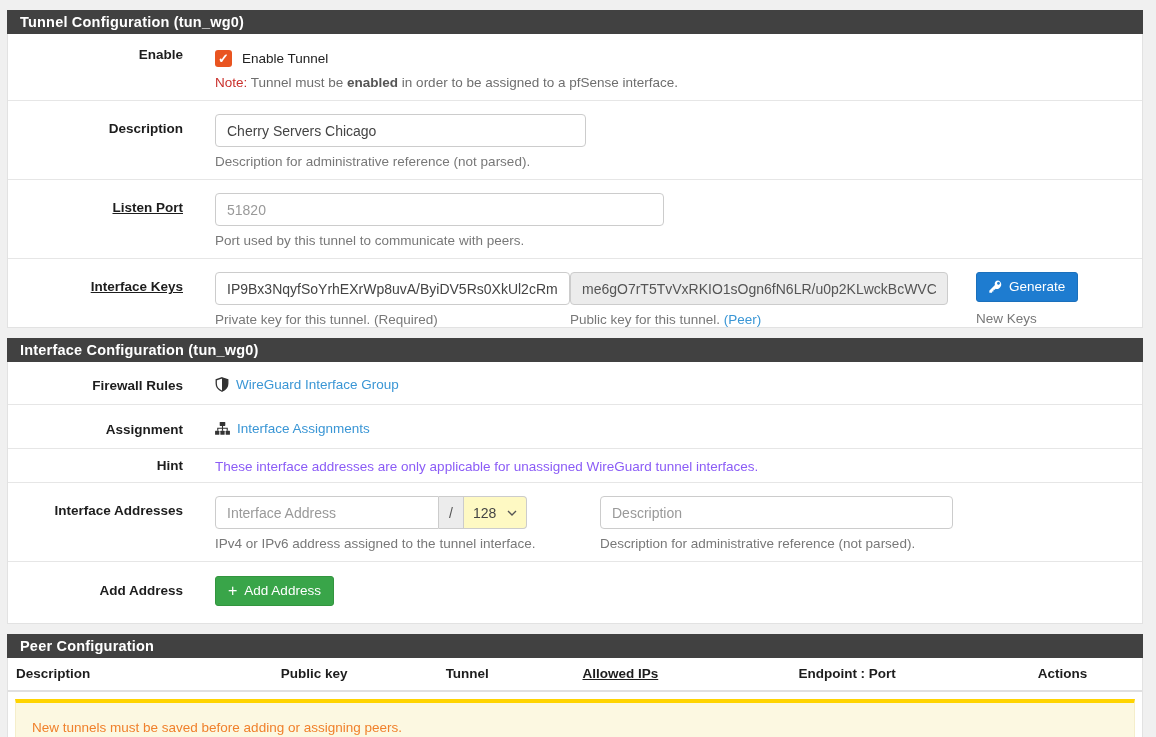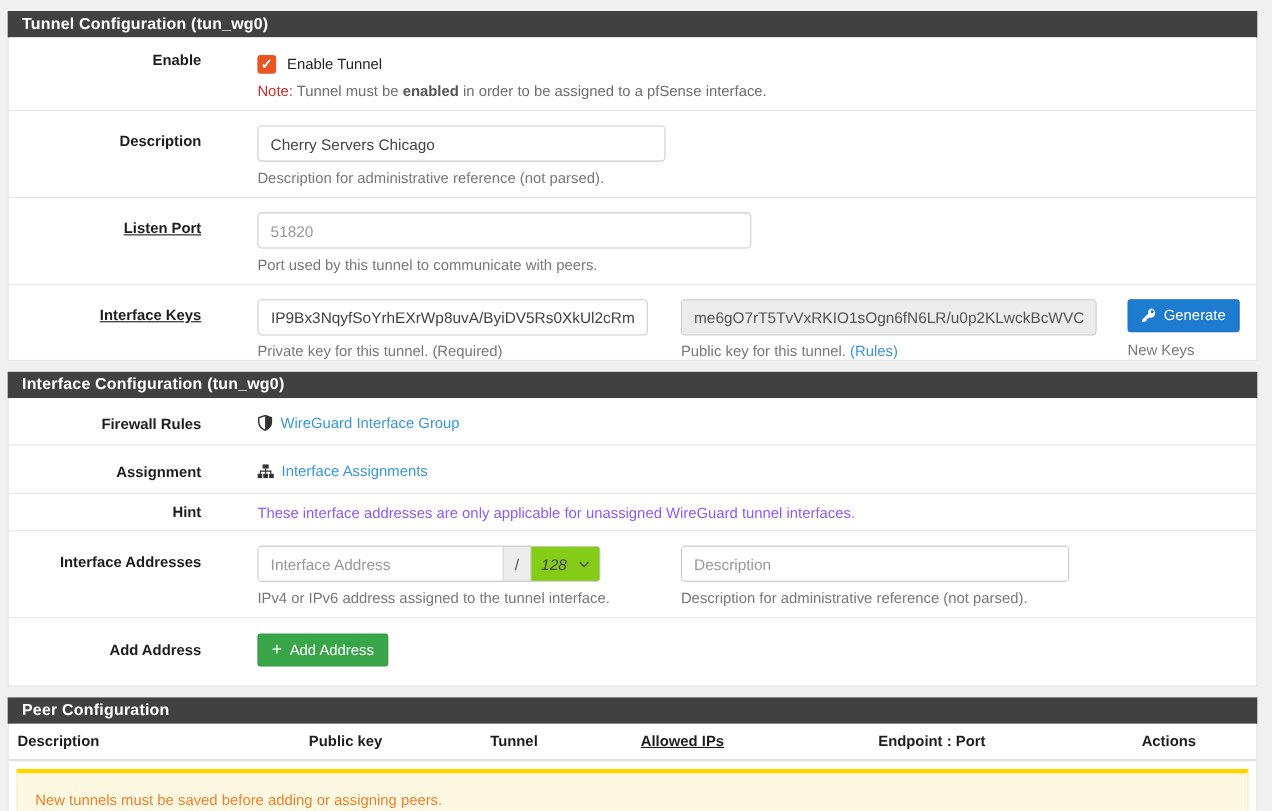--- a/index.html
+++ b/index.html
@@ -14,21 +14,21 @@
 
   
   .panel { margin-bottom: 10px; background: #fff; border: 1px solid #e2e2e2; border-top: none; }
   .panel-heading {
     background: #414141; color: #fff; font-weight: bold; font-size: 14.5px;
     padding: 4px 13px; letter-spacing: .2px; margin: 0 -1px;
   }
   .panel-body { background: #fff; }
 
   
-  .form-row { display: flex; padding: 13px 0 10px 0; border-bottom: 1px solid #e6e6e6; gap: 19px; }
+  .form-row { display: flex; padding: 13px 0 10px 0; border-bottom: 1px solid #e6e6e6; }
   .form-row:last-child { border-bottom: none; }
   .row-label {
     flex: 0 0 175px; text-align: right; font-weight: bold; font-size: 13.5px;
     color: #1d1d1d; padding-top: 7px;
   }
   .row-label.plain { padding-top: 0; }
   .row-label .u { text-decoration: underline; }
   .row-content { margin-left: 32px; flex: 1; }
 
   input.txt {
@@ -50,21 +50,21 @@
   .checkbox {
     width: 17px; height: 17px; background: #e95420; border-radius: 3px;
     display: inline-flex; align-items: center; justify-content: center;
     color: #fff; font-size: 13px; font-weight: bold; cursor: pointer;
   }
   .check-label { margin-left: 10px; color: #222; font-size: 13.5px; }
 
   
   .keys-wrap { display: flex; }
   .key-col-priv { width: 355px; }
-  .key-col-pub { width: 378px; margin-left: 30px; }
+  .key-col-pub { width: 378px; }
   .key-col-btn { margin-left: 28px; }
 
   
   .btn {
     display: inline-flex; align-items: center; gap: 7px; border: 1px solid transparent;
     border-radius: 3px; font-size: 13.5px; color: #fff; padding: 7px 12px;
     cursor: pointer; font-family: "Liberation Sans", sans-serif; line-height: 1;
   }
   .btn-primary { background: #1e7cd0; border-color: #1b70bc; }
   .btn-success { background: #39a549; border-color: #33953f; }
@@ -77,23 +77,23 @@
 
   
   .addr-wrap { display: flex; }
   .input-group { display: flex; width: 338px; }
   .input-group input.txt { border-radius: 4px 0 0 4px; width: 224px; }
   .ig-addon {
     border: 1px solid #ccc; border-left: none; background: #ececec; color: #555;
     padding: 6px 10px; font-size: 14px; display: flex; align-items: center;
   }
   .select-box {
-    border: 1px solid #ccc; border-left: none; border-radius: 0 4px 4px 0; background: #84cc16;
+    border: 1px solid #ccc; border-left: none; border-radius: 0 4px 4px 0; background: #fef9c3;
     width: 63px; display: flex; align-items: center; justify-content: space-between;
-    padding: 6px 9px; font-size: 14px; color: #444; cursor: pointer; font-style: italic;
+    padding: 6px 9px; font-size: 14px; color: #444; cursor: pointer;
   }
   .addr-desc-col { margin-left: 47px; width: 353px; }
 
   
   .peer-table-header { display: flex; padding: 8px 0 9px 0; border-bottom: 2px solid #e0e0e0; }
   .peer-th { font-weight: bold; font-size: 13.5px; color: #1d1d1d; }
   .pt-desc { flex: 0 0 19%; padding-left: 8px; text-align: left; }
   .pt-pub  { flex: 0 0 16%; text-align: center; }
   .pt-tun  { flex: 0 0 11%; text-align: center; }
   .pt-ips  { flex: 0 0 16%; text-align: center; text-decoration: underline; }
@@ -151,21 +151,21 @@
           <span class="u">Interface Keys</span>
         </div>
         <div class="row-content">
           <div class="keys-wrap">
             <div class="key-col-priv">
               <input class="txt" type="text" value="IP9Bx3NqyfSoYrhEXrWp8uvA/ByiDV5Rs0XkUl2cRmQ=" style="">
               <div class="help">Private key for this tunnel. (Required)</div>
             </div>
             <div class="key-col-pub">
               <input class="txt" type="text" readonly="" value="me6gO7rT5TvVxRKIO1sOgn6fN6LR/u0p2KLwckBcWVC" style="">
-              <div class="help" style="white-space:pre-wrap"><span>Public key for this tunnel. </span><a href="#">(Rules)</a></div>
+              <div class="help" style="white-space:pre-wrap"><span>Public key for this tunnel. </span><a href="#">(Peer)</a></div>
             </div>
             <div class="key-col-btn">
               <button class="btn btn-primary">
                 <span class="key-icon">
                   <svg width="13" height="13" viewBox="0 0 16 16" fill="#fff">
                     <path d="M11.3.5a4.2 4.2 0 0 0-4 5.6L.6 12.8a.7.7 0 0 0-.2.5v2a.4.4 0 0 0 .4.4h2.6a.4.4 0 0 0 .4-.4v-1.1h1.3a.4.4 0 0 0 .4-.4V12h1.3c.1 0 .3 0 .3-.1l1-1.2a4.2 4.2 0 1 0 3.2-10.2zm1.5 2.3a1.7 1.7 0 1 1-2.4 2.4 1.7 1.7 0 0 1 2.4-2.4z"></path>
                   </svg>
                 </span>
                 <span>Generate</span>
               </button>

